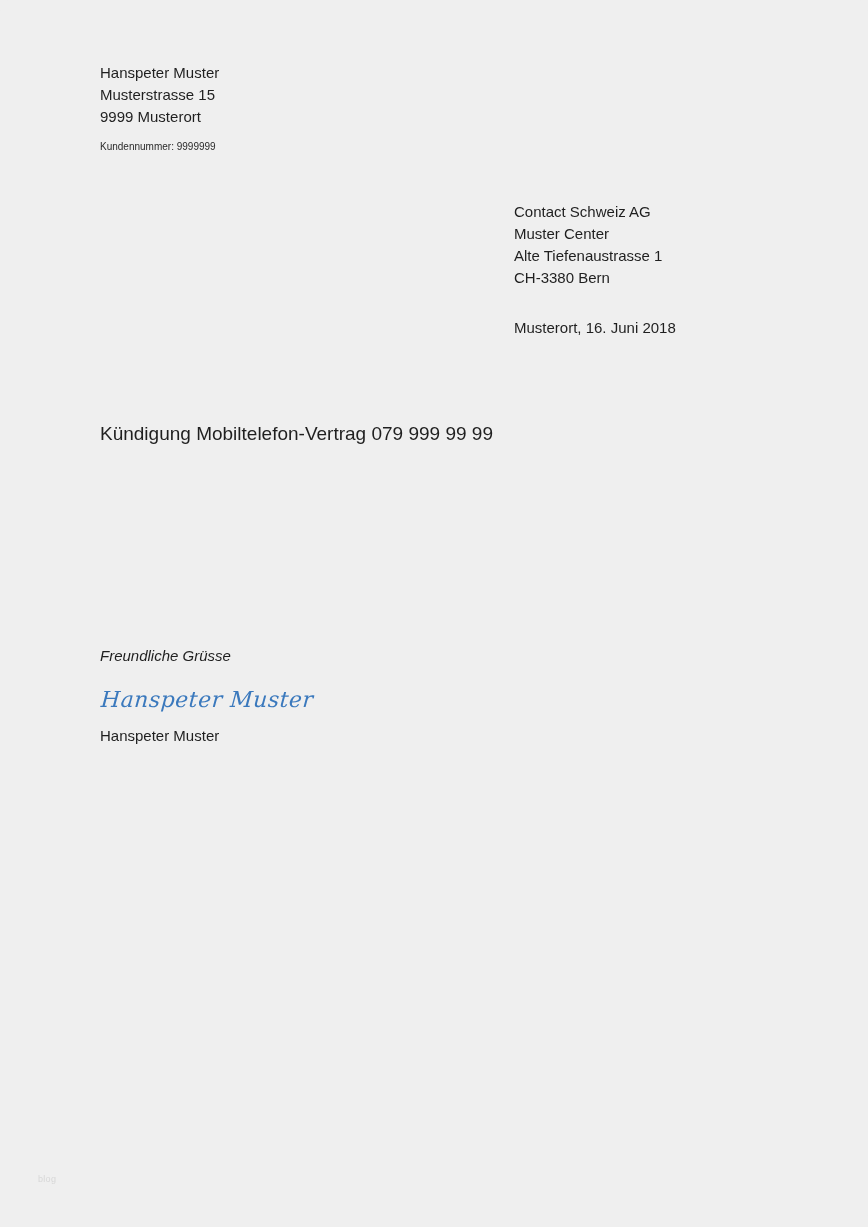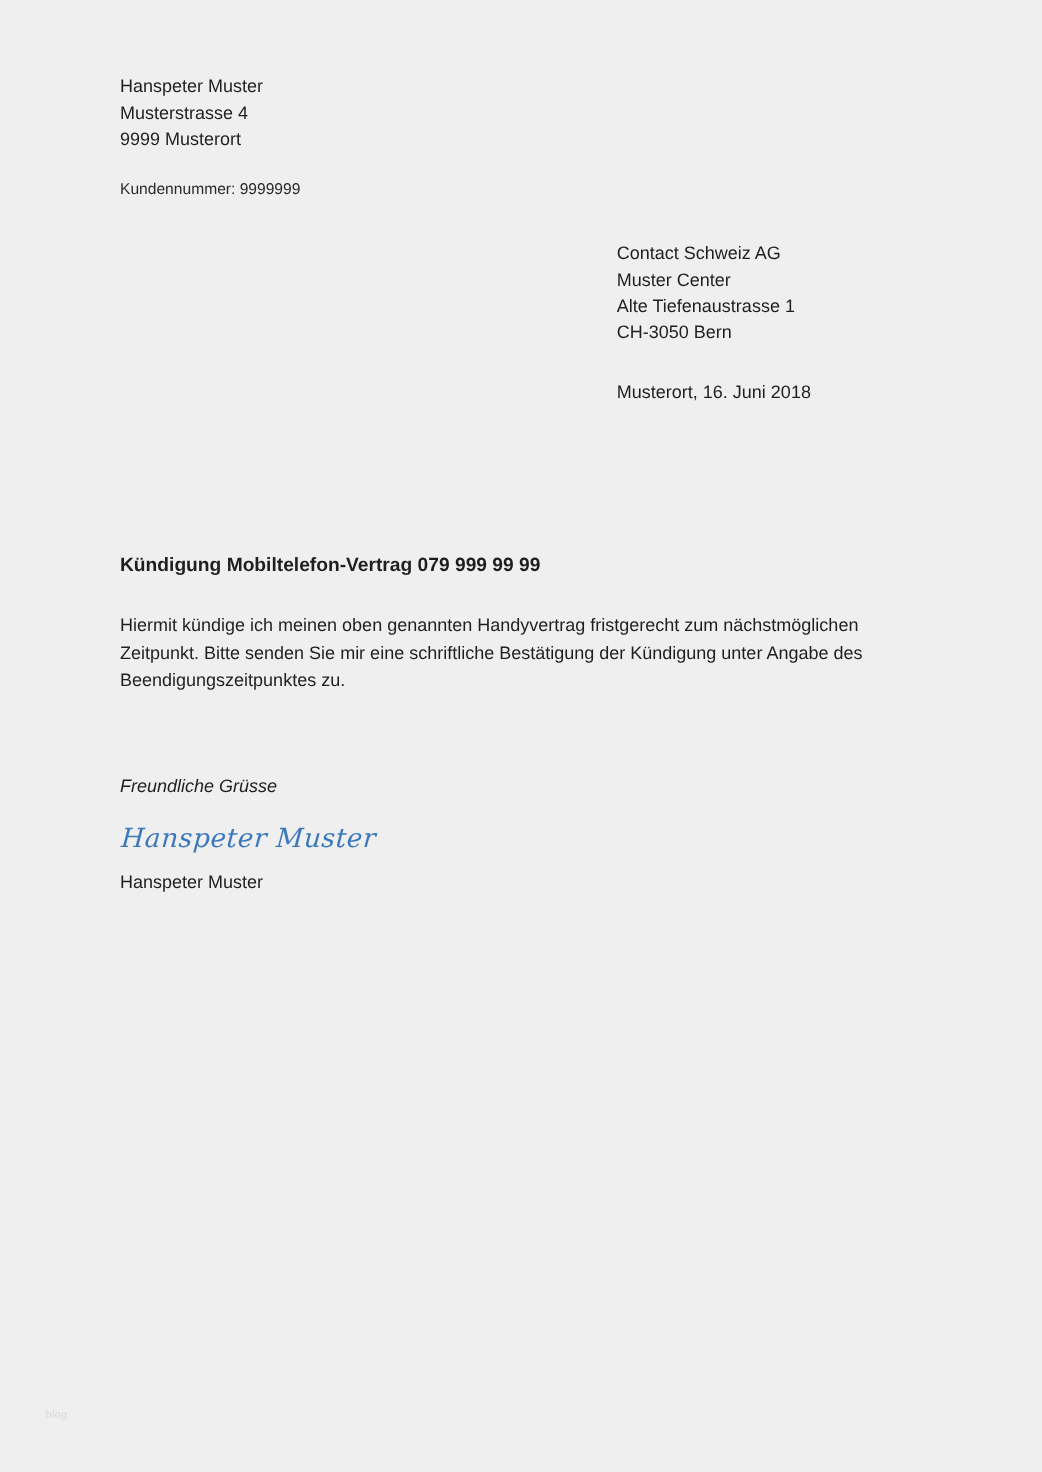--- a/index.html
+++ b/index.html
@@ -27,37 +27,35 @@
   }
 
   .block { position: absolute; }
 
   .sender-block { left: 100px; top: 62px; }
   .sender-block .line { display: block; }
   .customer-number {
     position: absolute;
     left: 100px;
     top: 139px;
-    font-size: 13px;
+    font-size: 10px;
     line-height: 15px;
     color: #2a2a2a;
-    margin-top: 11px;
   }
 
   .recipient-block { left: 514px; top: 201px; }
   .recipient-block .line { display: block; }
 
   .date-line { left: 514px; top: 317px; }
 
   .subject-line {
     left: 100px;
     top: 423px;
-    font-weight: bold;
-    font-size: 16px;
-    margin-top: 38px;
+    font-weight: normal;
+    font-size: 19px;
   }
 
   .salutation { left: 100px; top: 468px; }
 
   .body-paragraph {
     left: 100px;
     top: 510px;
     width: 668px;
     line-height: 23px;
   }
@@ -88,39 +86,38 @@
     letter-spacing: 0.3px;
   }
 </style>
 </head>
 <body>
 
 <div class="page">
 
   <div class="block sender-block">
     <span class="line">Hanspeter Muster</span>
-    <span class="line">Musterstrasse 4</span>
+    <span class="line">Musterstrasse 15</span>
     <span class="line">9999 Musterort</span>
   </div>
 
   <div class="customer-number">Kundennummer: 9999999</div>
 
   <div class="block recipient-block">
     <span class="line">Contact Schweiz AG</span>
     <span class="line">Muster Center</span>
     <span class="line">Alte Tiefenaustrasse 1</span>
-    <span class="line">CH-3050 Bern</span>
+    <span class="line">CH-3380 Bern</span>
   </div>
 
   <div class="block date-line">Musterort, 16. Juni 2018</div>
 
   <div class="block subject-line">Kündigung Mobiltelefon-Vertrag 079 999 99 99</div>
 
 
-  <div class="block body-paragraph">Hiermit kündige ich meinen oben genannten Handyvertrag fristgerecht zum nächstmöglichen Zeitpunkt. Bitte senden Sie mir eine schriftliche Bestätigung der Kündigung unter Angabe des Beendigungszeitpunktes zu.</div>
 
   <div class="block closing">Freundliche Grüsse</div>
 
   <div class="block signature">Hanspeter Muster</div>
 
   <div class="block signature-name">Hanspeter Muster</div>
 
   <div class="block watermark">blog</div>
 
 </div>

